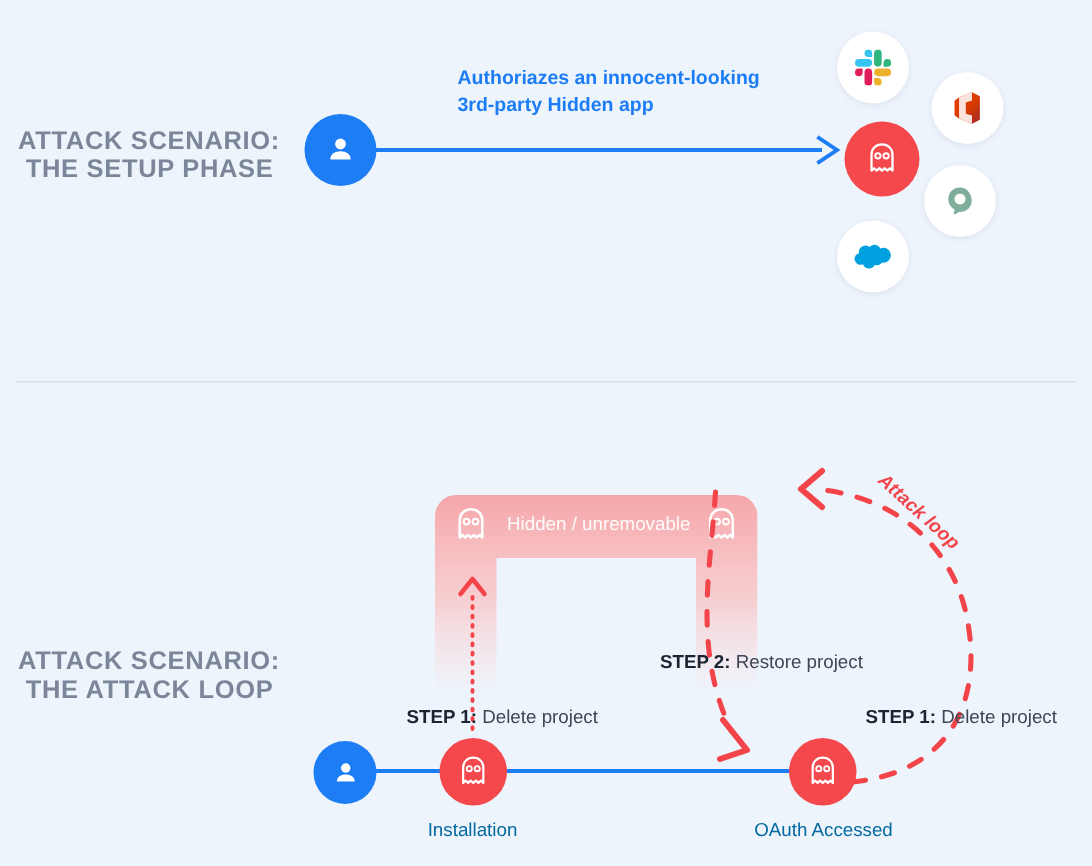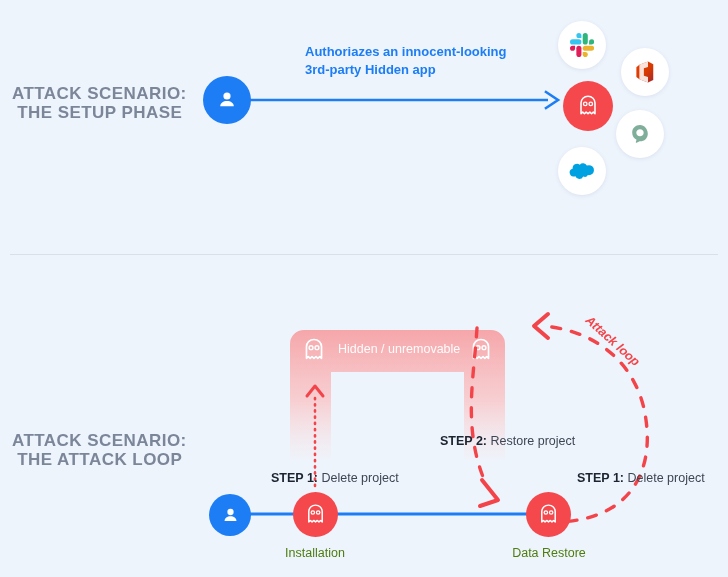--- a/index.html
+++ b/index.html
@@ -69,21 +69,21 @@
 
   
   .step-text {
     font-size: 12.5px;
     color: #3d4654;
     white-space: nowrap;
   }
   .step-text b { color: #1b2430; font-weight: bold; }
 
   .node-caption {
-    color: #4d7c0f;
+    color: #0369a1;
     font-size: 12.5px;
     white-space: nowrap;
     text-align: center;
   }
 
   .arch-label {
     color: #ffffff;
     font-size: 12.5px;
     white-space: nowrap;
     opacity: 0.95;
@@ -253,15 +253,15 @@
   </div>
   <div class="abs node-caption" style="left:255px; top:546px; width:120px;">Installation</div>
 
   <div class="abs node-circle" style="left:526px; top:492px; width:45px; height:45px; background:#f4484c;">
     <svg width="25" height="25" viewBox="0 0 32 32">
       <path d="M16 4c-5 0-8.6 3.6-8.6 8.3v13.2l2.1-1.9 2.1 1.9 2.1-1.9 2.3 1.9 2.3-1.9 2.1 1.9 2.1-1.9 2.1 1.9V12.3C24.6 7.6 21 4 16 4z" fill="none" stroke="#ffffff" stroke-width="1.9" stroke-linejoin="round"></path>
       <circle cx="12.6" cy="13.4" r="2.2" fill="none" stroke="#ffffff" stroke-width="1.6"></circle>
       <circle cx="19.4" cy="13.4" r="2.2" fill="none" stroke="#ffffff" stroke-width="1.6"></circle>
     </svg>
   </div>
-  <div class="abs node-caption" style="left:489px; top:546px; width:120px;">Data Restore</div>
+  <div class="abs node-caption" style="left:489px; top:546px; width:120px;">OAuth Accessed</div>
 
 </div>
 
 </body></html>

